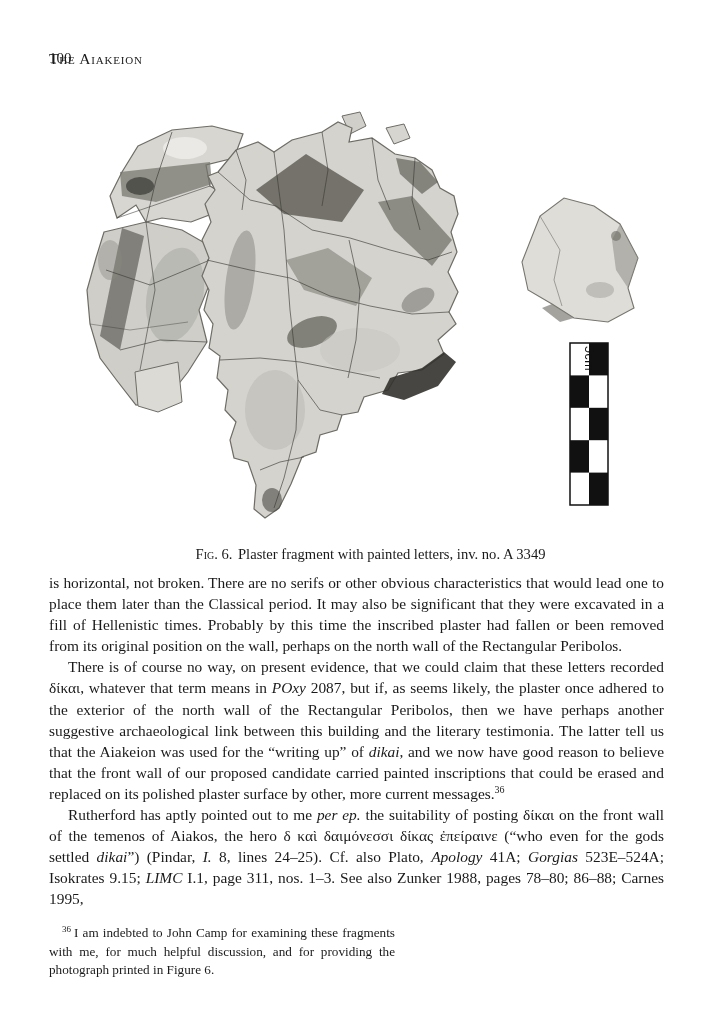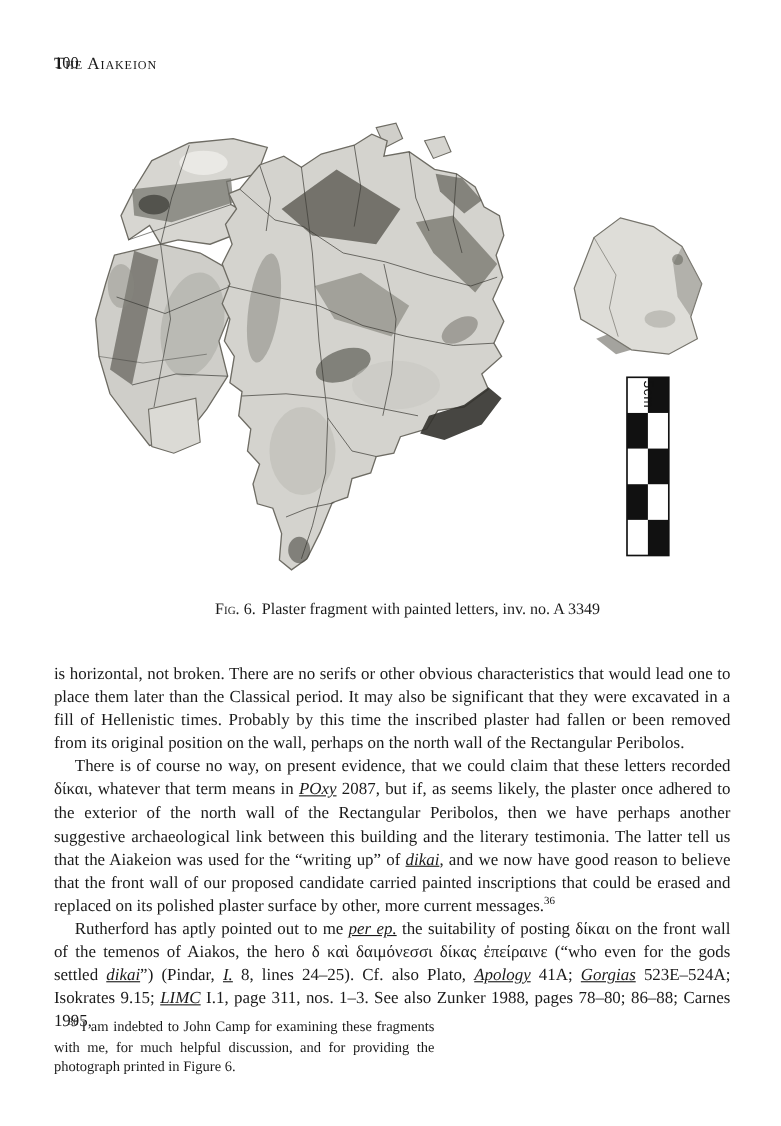--- a/index.html
+++ b/index.html
@@ -20,33 +20,33 @@
   .figure-area{position:absolute;left:60px;top:110px;width:590px;height:420px;}
   .figure-area svg{display:block;width:590px;height:420px;}
   .caption{
     position:absolute;left:0;right:0;top:546px;text-align:center;
     font-size:14.6px;
   }
   .caption-label{font-variant:small-caps;margin-left:31px;}
   .caption-text{margin-left:0.38em;text-align:right;}
   
   .body-text{
-    position:absolute;left:49px;top:602px;width:615px;
+    position:absolute;left:49px;top:572px;width:615px;
     font-size:15.4px;line-height:21.1px;text-align:justify;
   }
   .body-text p{margin:0;}
   .body-text p.indent{text-indent:19px;}
   .body-text sup{font-size:10px;line-height:0;vertical-align:super;}
   
   .footnote{
     position:absolute;left:49px;top:911px;width:346px;
     font-size:13.2px;line-height:18.6px;text-align:justify;text-indent:13px;
   }
   .footnote sup{font-size:9px;line-height:0;vertical-align:super;margin-right:3px;}
-  i{font-style:italic;text-decoration:underline;}
+  i{font-style:italic;}
   .scalebar-label{
     font-family:"Liberation Sans","DejaVu Sans",sans-serif;
     font-size:12.5px;fill:#111;letter-spacing:0.5px;
   }
 </style>
 </head>
 <body>
 
 <div class="page">
 

